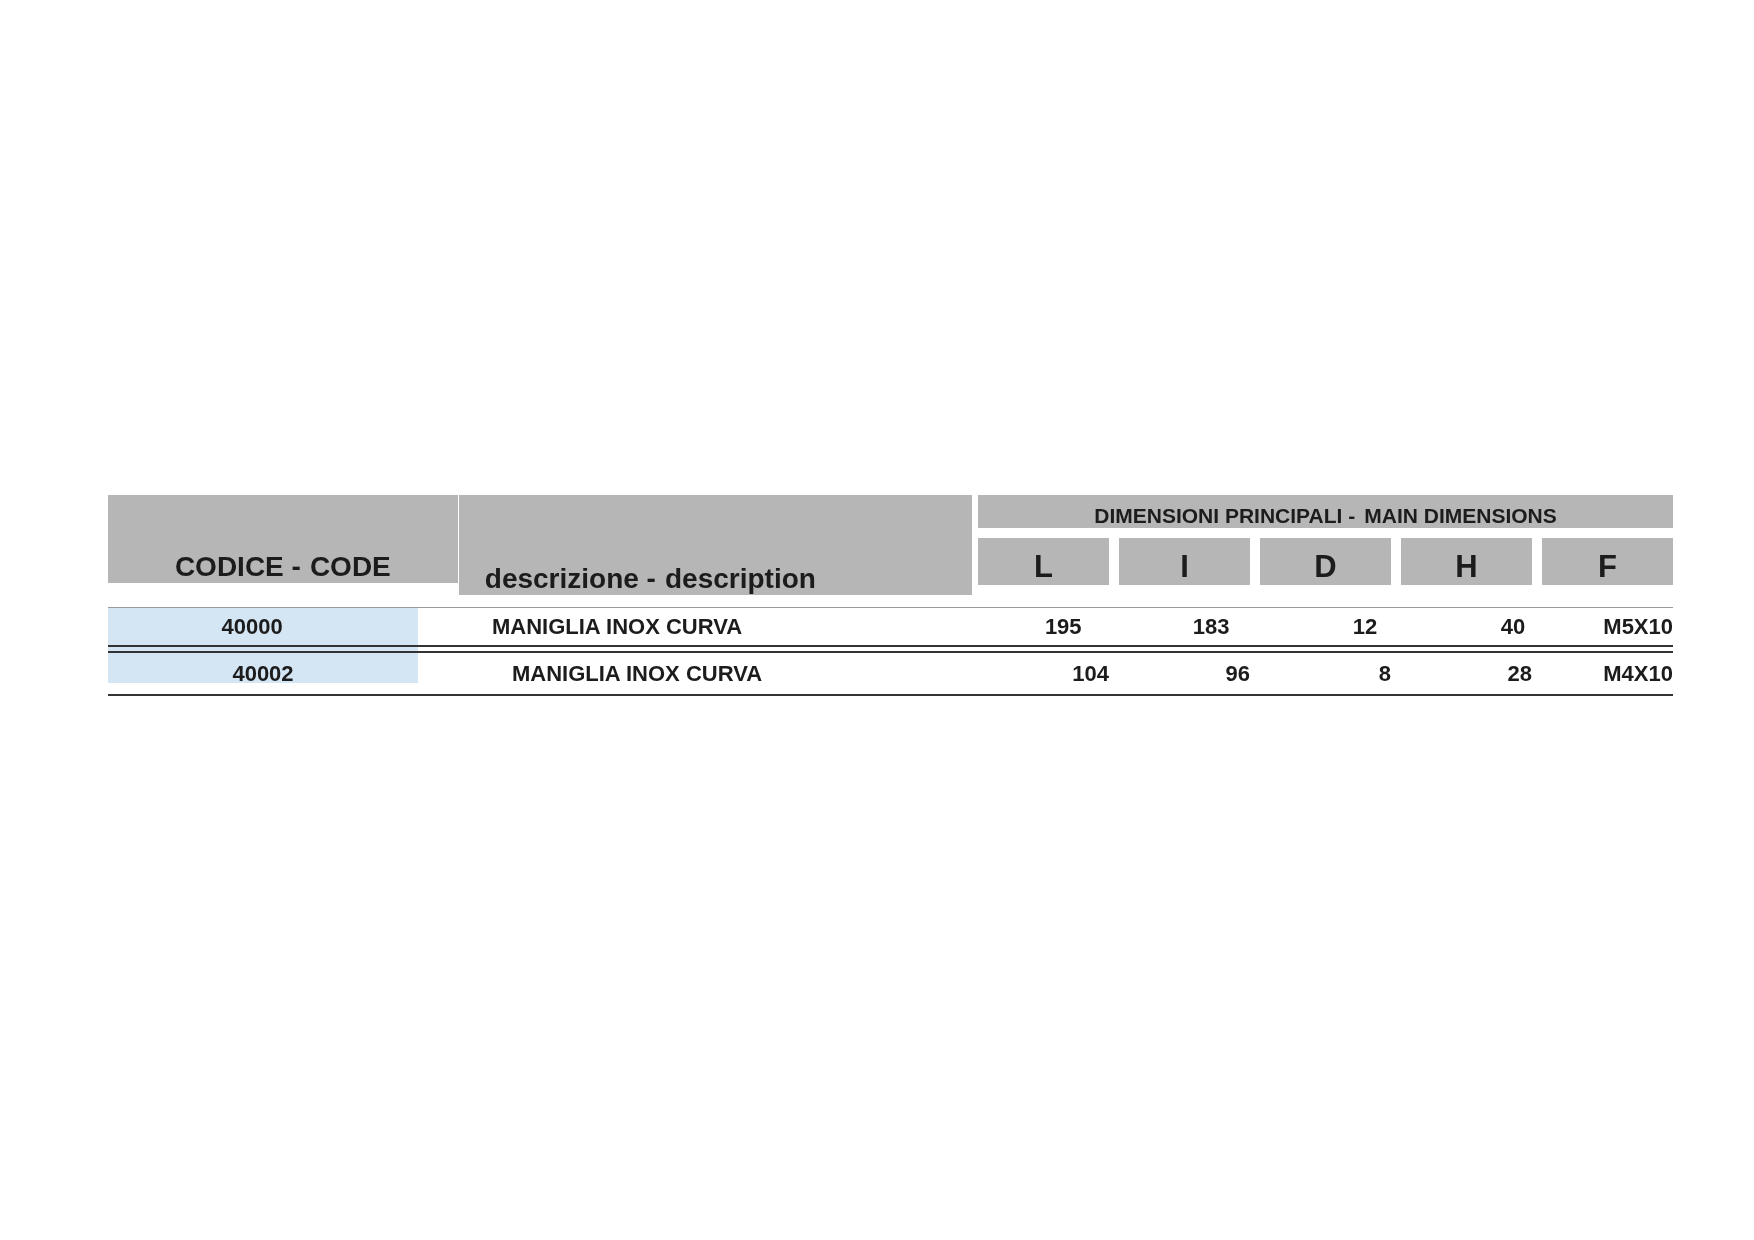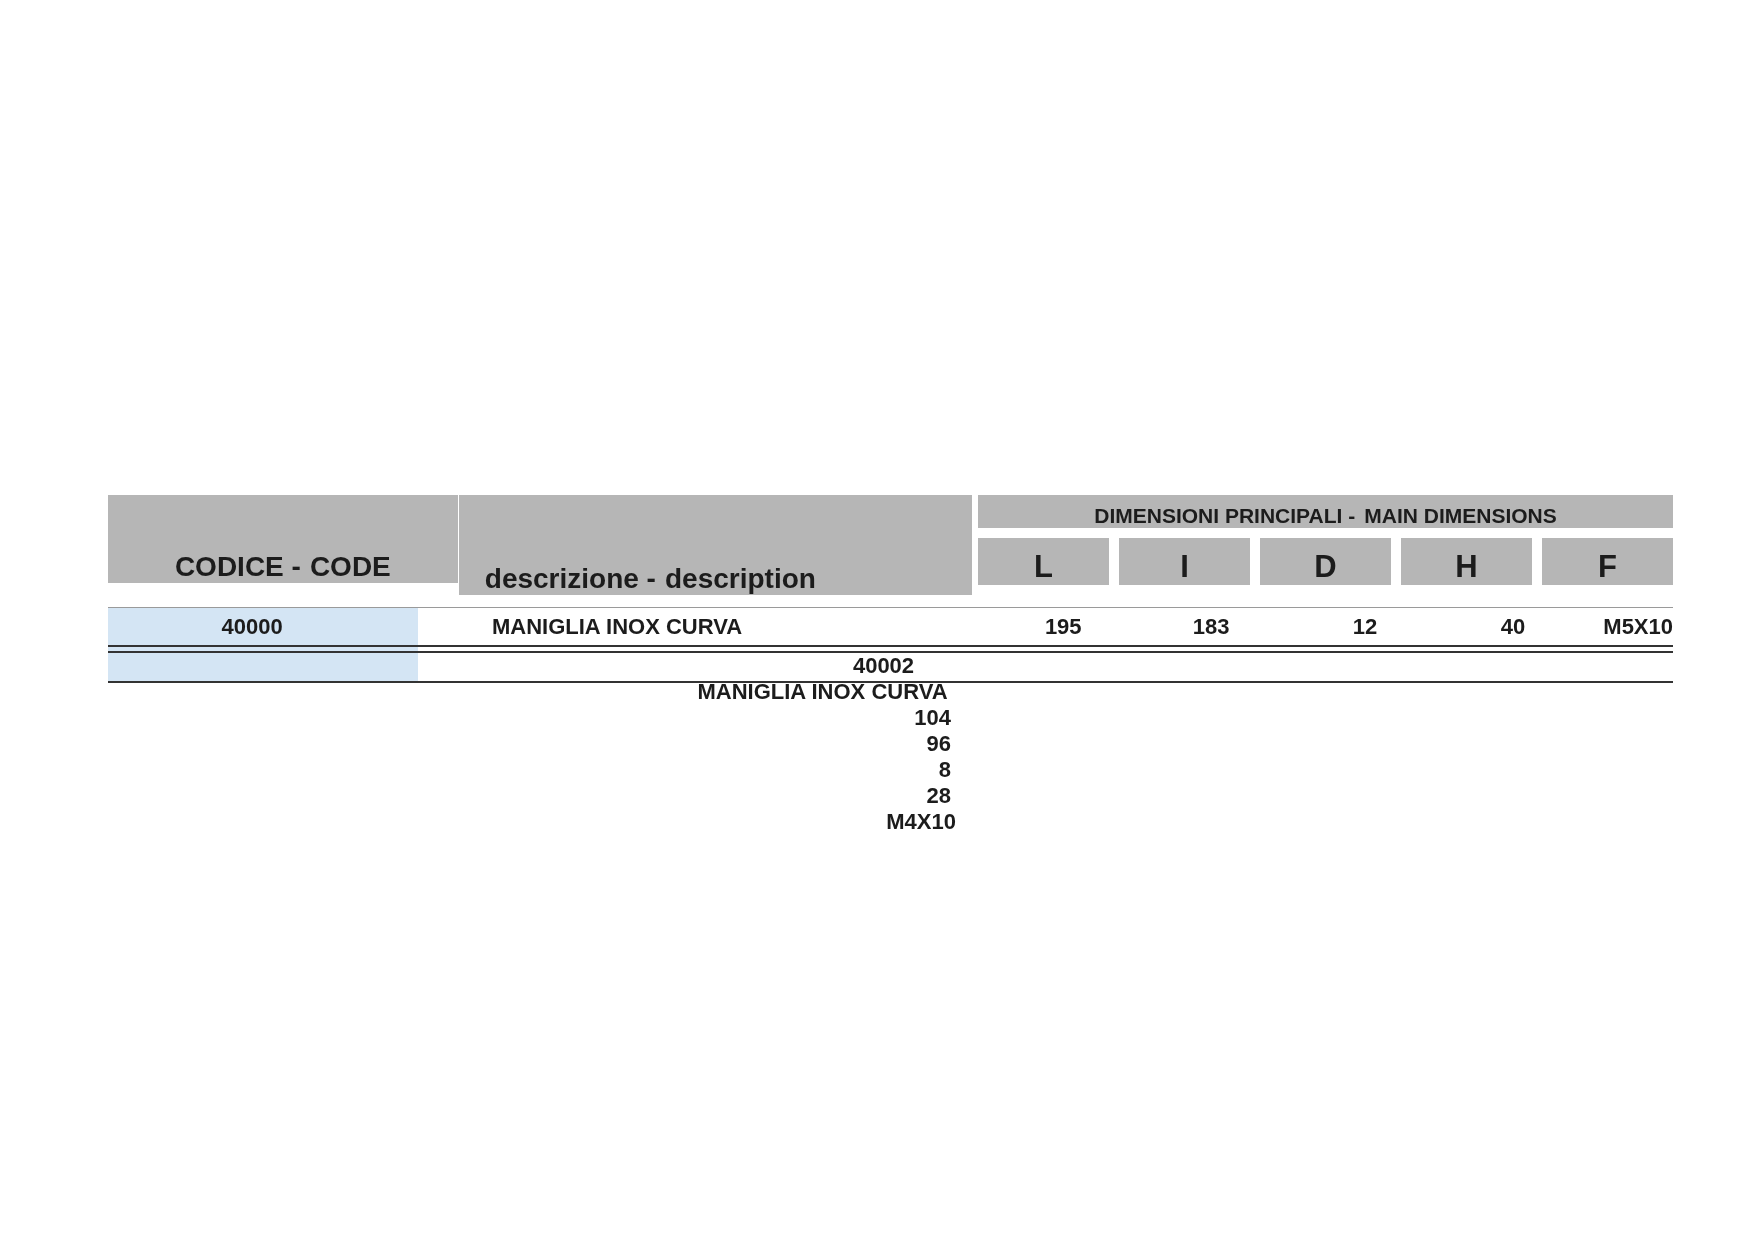--- a/index.html
+++ b/index.html
@@ -36,21 +36,21 @@
   .code-strip {
     position:absolute; left:0; top:0; width:310px; height:76px;
     background:var(--code-bg, #d4e5f4);
   }
   .data-row {
     position:relative; display:flex; align-items:center;
     font-weight:bold; font-size:22px; white-space:nowrap;
   }
   .row-first  { height:40px; border-top:1px solid #9a9a9a; border-bottom:2px solid var(--rule, #333333);gap:16px; }
   .row-gap    { height:4px; }
-  .row-last   { height:32px; border-top:2px solid var(--rule, #333333); border-bottom:2px solid var(--rule, #333333);flex-direction:column; }
+  .row-last   { height:45px; border-top:2px solid var(--rule, #333333); border-bottom:2px solid var(--rule, #333333); }
   .cell { text-align:center; }
   .cell-code { width:310px; margin-right:14px; }
   .cell-desc { width:540px; margin-right:6px; padding-right:130px; }
   .cell-dim  { width:131px; margin-right:10px;text-align:right; }
   .cell-dim:last-child { margin-right:0; }
 </style>
 </head>
 <body>
 
 <div class="page">

